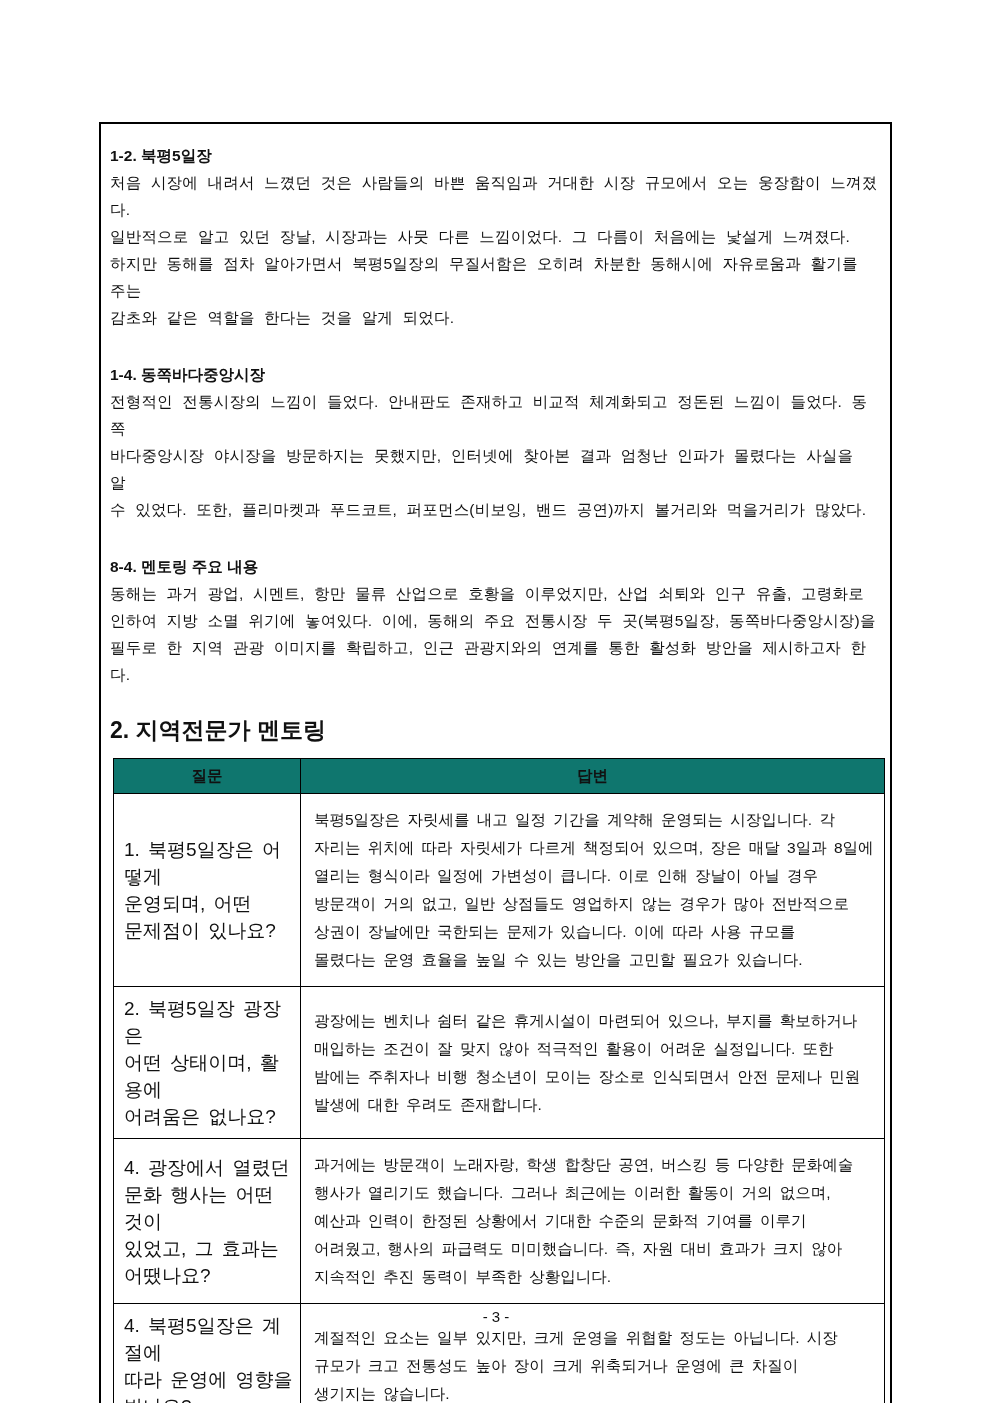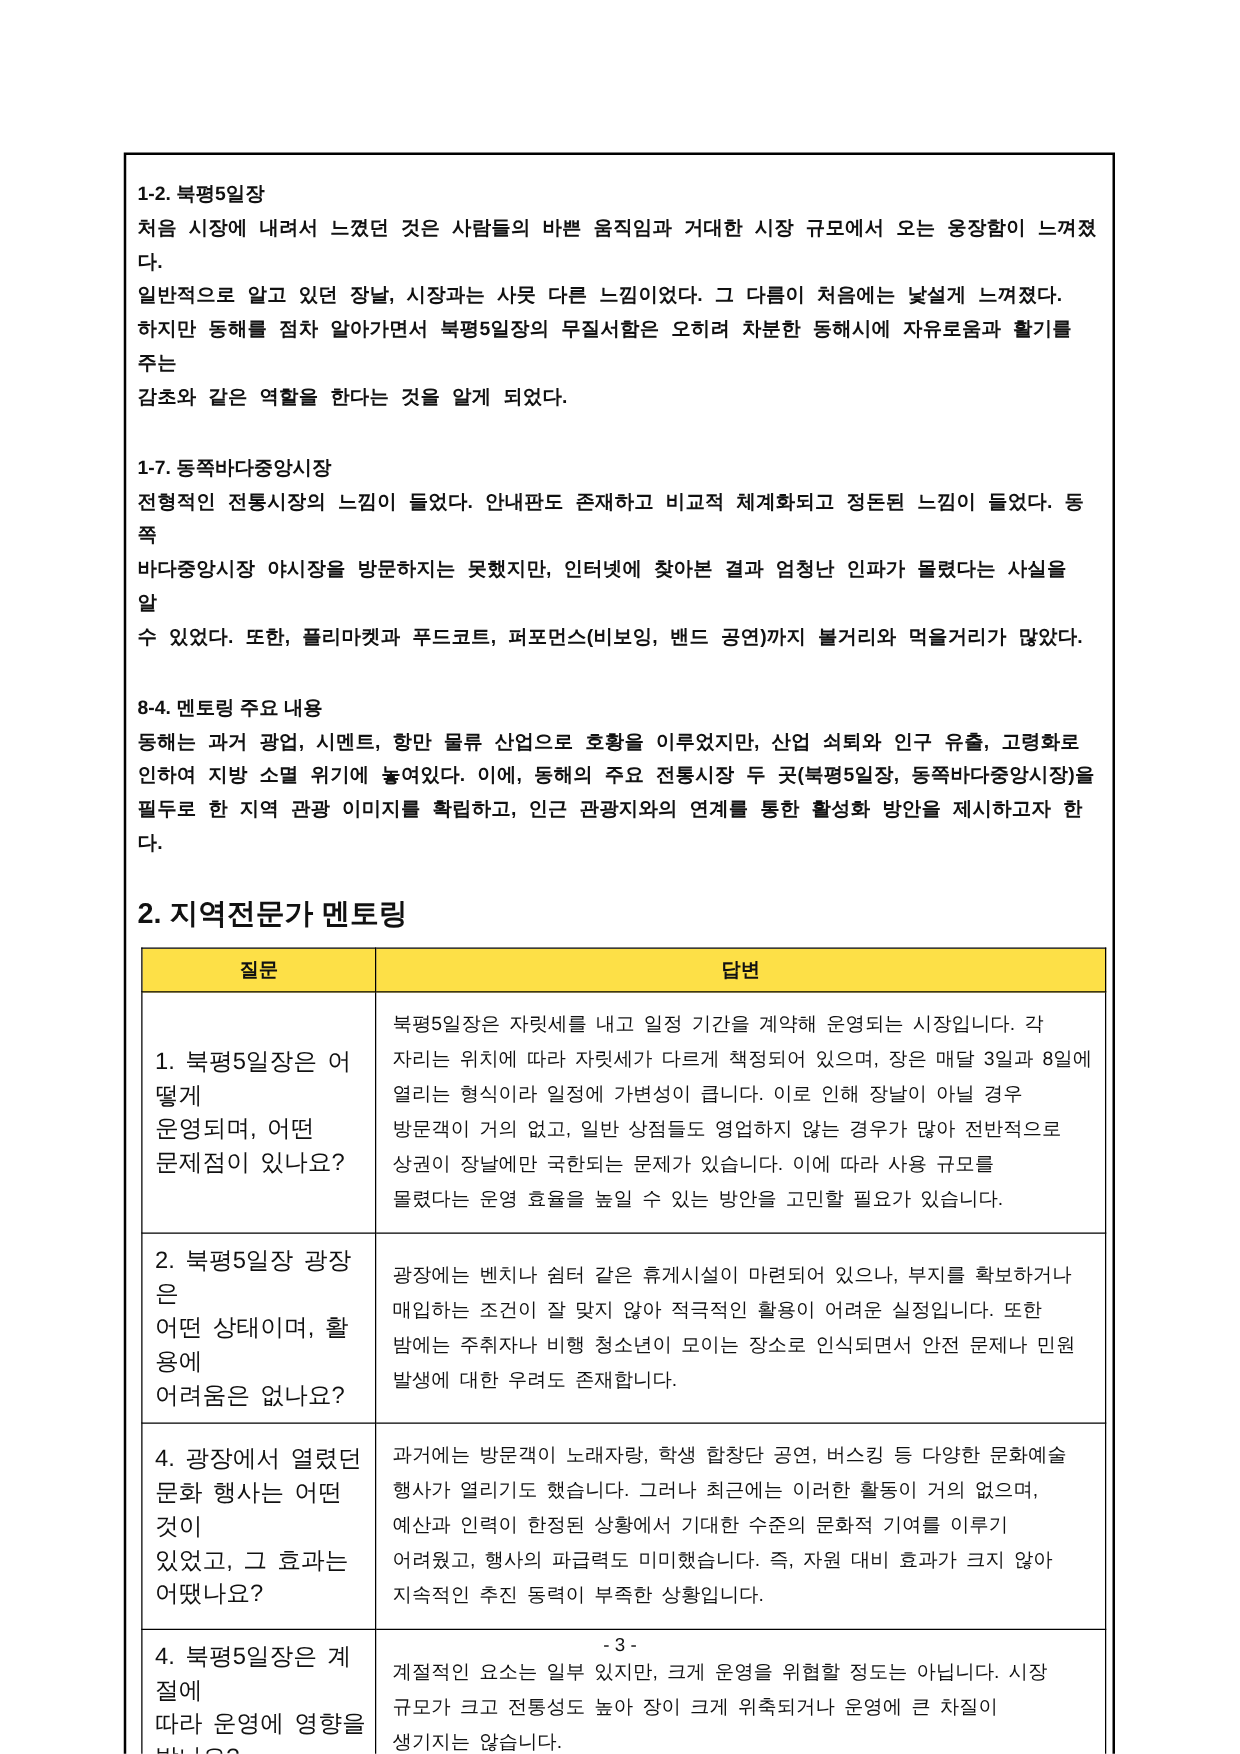--- a/index.html
+++ b/index.html
@@ -31,40 +31,39 @@
     font-weight: bold;
     line-height: 27px;
     white-space: pre-line;
   }
   .sec-body {
     font-size: 15.5px;
     line-height: 27px;
     white-space: pre-line;
     word-spacing: 5px;
     letter-spacing: 0.2px;
-    font-weight: bold;
   }
   .big-heading {
     font-size: 23px;
     font-weight: bold;
     line-height: 24px;
     margin: 0 0 16px 0;
   }
   table.qa-table {
     border-collapse: collapse;
     table-layout: fixed;
     width: 772px;
     margin-left: 3px;
   }
   .qa-table th, .qa-table td {
     border: 1px solid #000000;
     box-sizing: border-box;
   }
   .qa-table th {
-    background: #fde047;
+    background: #0f766e;
     font-size: 15.5px;
     font-weight: bold;
     height: 35px;
     text-align: center;
     vertical-align: middle;
   }
   .qa-table col.q-col { width: 187px; }
   .qa-table td.q-cell {
     padding: 8px 6px 8px 10px;
     font-size: 19px;
@@ -102,21 +101,21 @@
 
   <div class="doc-section">
     <div class="sec-heading">1-2. 북평5일장</div>
     <div class="sec-body">처음 시장에 내려서 느꼈던 것은 사람들의 바쁜 움직임과 거대한 시장 규모에서 오는 웅장함이 느껴졌다.
 일반적으로 알고 있던 장날, 시장과는 사뭇 다른 느낌이었다. 그 다름이 처음에는 낯설게 느껴졌다.
 하지만 동해를 점차 알아가면서 북평5일장의 무질서함은 오히려 차분한 동해시에 자유로움과 활기를 주는
 감초와 같은 역할을 한다는 것을 알게 되었다.</div>
   </div>
 
   <div class="doc-section">
-    <div class="sec-heading">1-7. 동쪽바다중앙시장</div>
+    <div class="sec-heading">1-4. 동쪽바다중앙시장</div>
     <div class="sec-body">전형적인 전통시장의 느낌이 들었다. 안내판도 존재하고 비교적 체계화되고 정돈된 느낌이 들었다. 동쪽
 바다중앙시장 야시장을 방문하지는 못했지만, 인터넷에 찾아본 결과 엄청난 인파가 몰렸다는 사실을 알
 수 있었다. 또한, 플리마켓과 푸드코트, 퍼포먼스(비보잉, 밴드 공연)까지 볼거리와 먹을거리가 많았다.</div>
   </div>
 
   <div class="doc-section">
     <div class="sec-heading">8-4. 멘토링 주요 내용</div>
     <div class="sec-body">동해는 과거 광업, 시멘트, 항만 물류 산업으로 호황을 이루었지만, 산업 쇠퇴와 인구 유출, 고령화로
 인하여 지방 소멸 위기에 놓여있다. 이에, 동해의 주요 전통시장 두 곳(북평5일장, 동쪽바다중앙시장)을
 필두로 한 지역 관광 이미지를 확립하고, 인근 관광지와의 연계를 통한 활성화 방안을 제시하고자 한다.</div>

